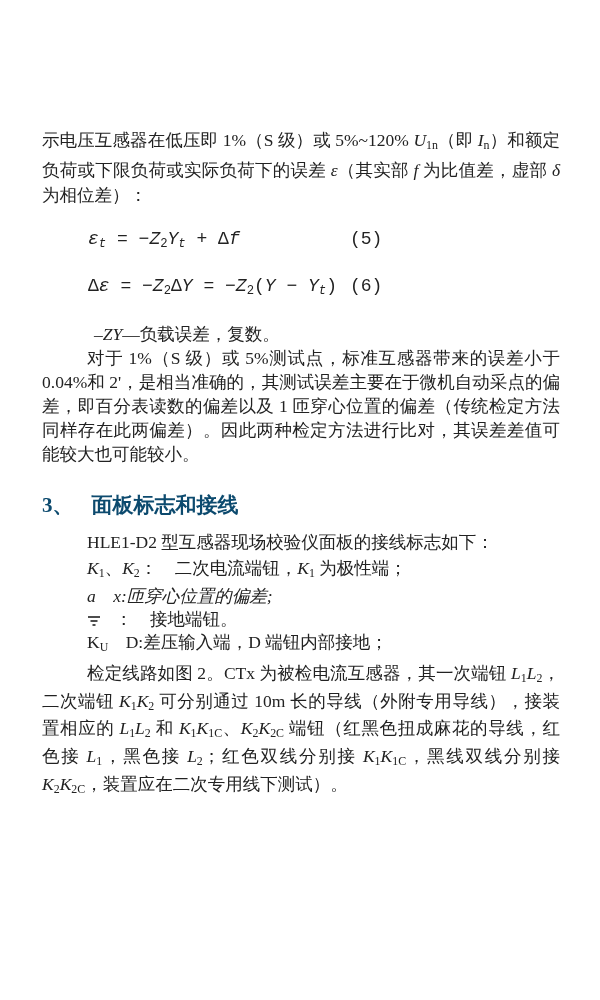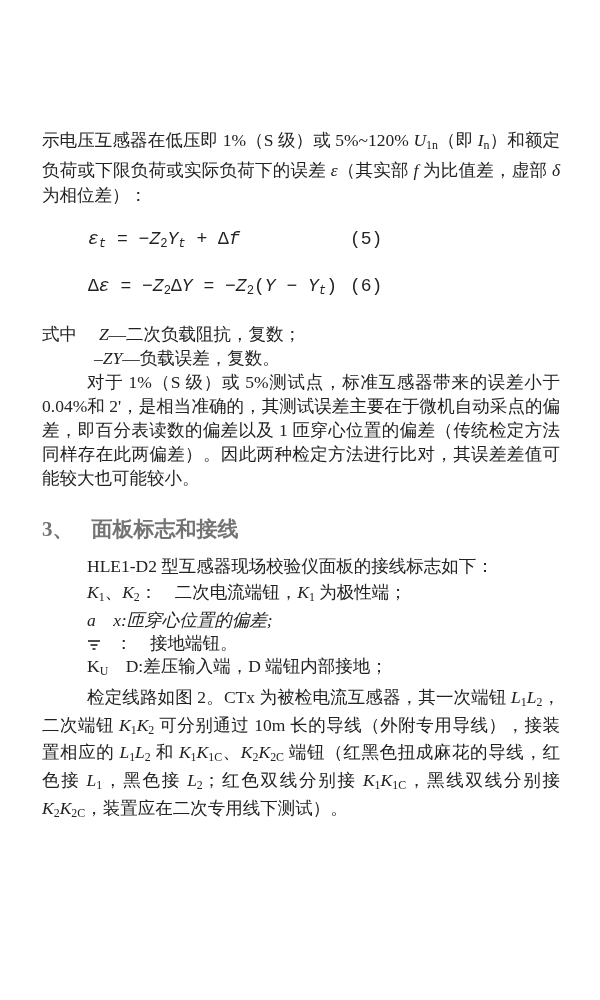--- a/index.html
+++ b/index.html
@@ -41,21 +41,21 @@
   .where-line { font-size: 17.5px; line-height: 24px; }
   .where-line.second { margin-left: 52px; }
 
   .tight { line-height: 24px; }
 
   .section-heading {
     margin: 26px 0 12px 0;
     font-size: 21px;
     line-height: 26px;
     font-weight: bold;
-    color: #737373;
+    color: #0c4a6e;
   }
   .section-heading .sec-title { margin-left: 18px; }
 
   .terminal-list { margin: 2px 0 4px 45px; }
   .term-line {
     font-size: 17.5px;
     line-height: 23px;
     white-space: nowrap;
   }
   .last-par { line-height: 23px; margin-top: 2px; }
@@ -85,21 +85,20 @@
       <span class="eq-formula"><span class="r-i">ε</span><span class="r-i r-s">t</span><span> = −</span><span class="r-i">Z</span><span class="r-s">2</span><span class="r-i">Y</span><span class="r-i r-s">t</span><span> + Δ</span><span class="r-i">f</span></span>
       <span class="eq-number">(5)</span>
     </div>
     <div class="eq-row">
       <span class="eq-formula"><span>Δ</span><span class="r-i">ε</span><span> = −</span><span class="r-i">Z</span><span class="r-s">2</span><span>Δ</span><span class="r-i">Y</span><span> = −</span><span class="r-i">Z</span><span class="r-s">2</span><span>(</span><span class="r-i">Y</span><span> − </span><span class="r-i">Y</span><span class="r-i r-s">t</span><span>)</span></span>
       <span class="eq-number">(6)</span>
     </div>
   </div>
 
   <div class="where-block">
-    <div class="where-line"><span>式中　 </span><span class="r-i">Z</span><span>—二次负载阻抗，复数；</span></div>
     <div class="where-line second"><span>–</span><span class="r-i">ZY</span><span>—负载误差，复数。</span></div>
   </div>
 
 
   <p class="body-par indent tight"><span>对于 1%（S 级）或 5%测试点，标准互感器带来的误差小于 0.04%和 2'，是相当准确的，其测试误差主要在于微机自动采点的偏差，即百分表读数的偏差以及 1 匝穿心位置的偏差（传统检定方法同样存在此两偏差）。因此两种检定方法进行比对，其误差差值可能较大也可能较小。</span></p>
 
   <h2 class="section-heading">
     <span>3、</span><span class="sec-title">面板标志和接线</span>
   </h2>
 

